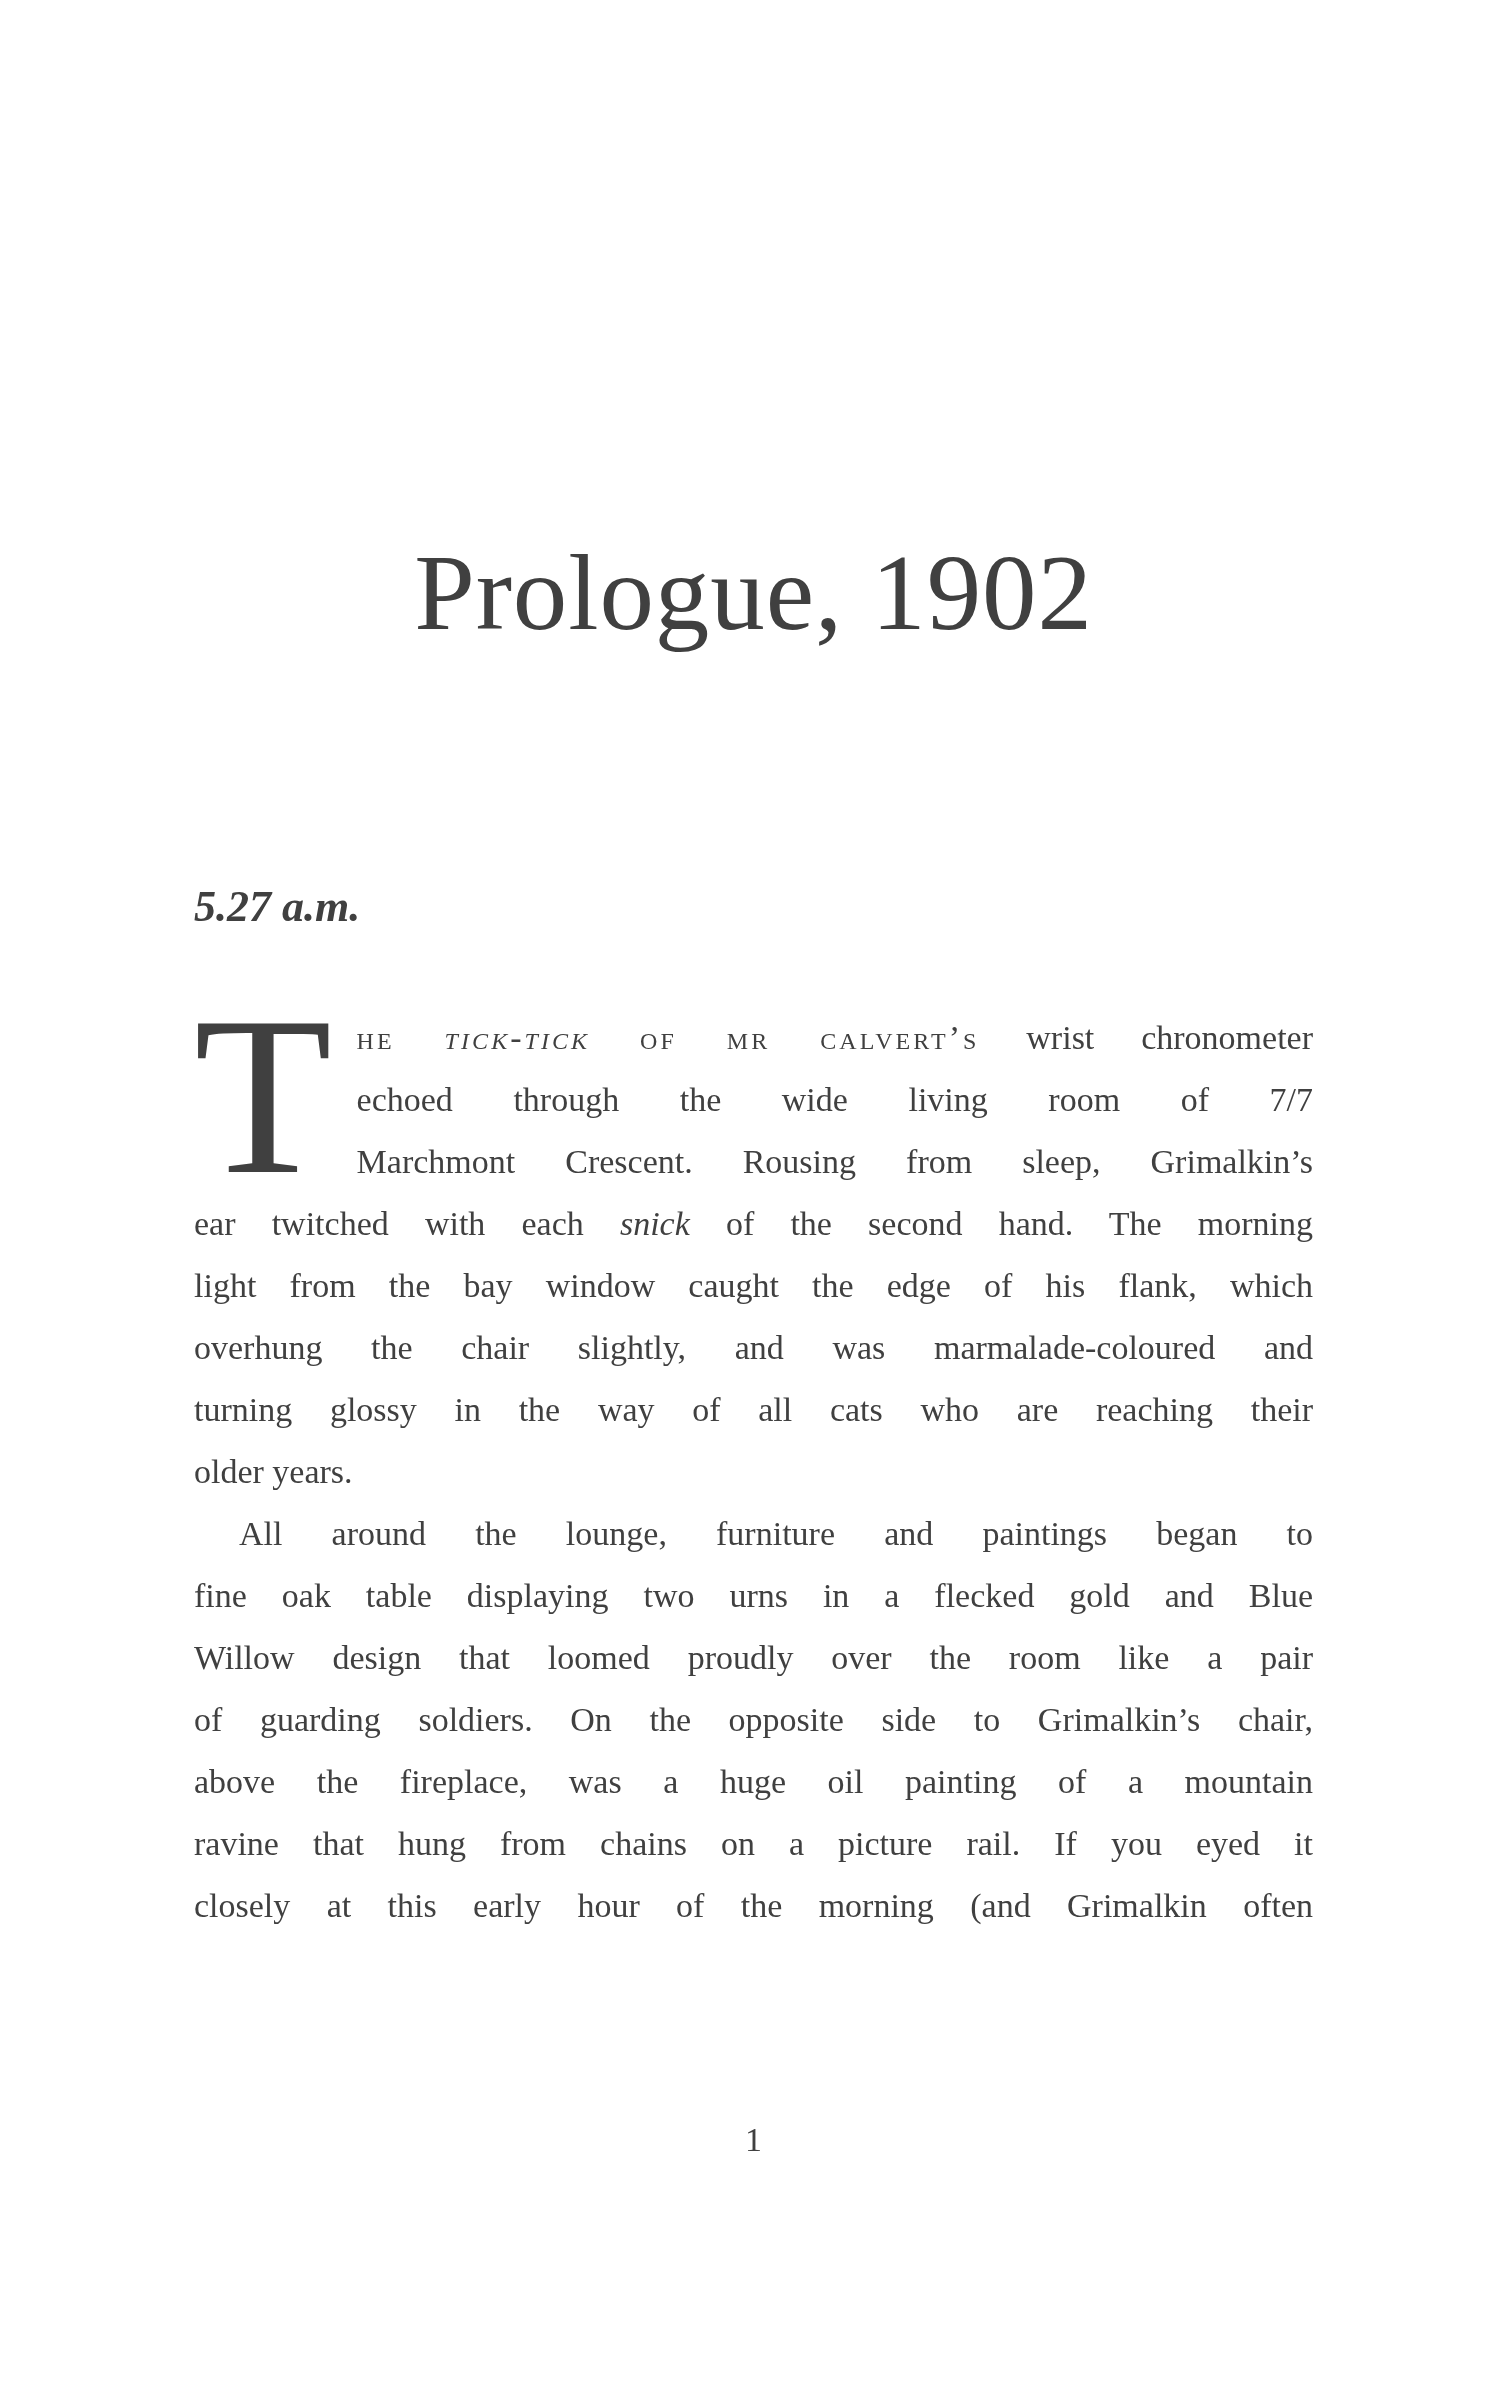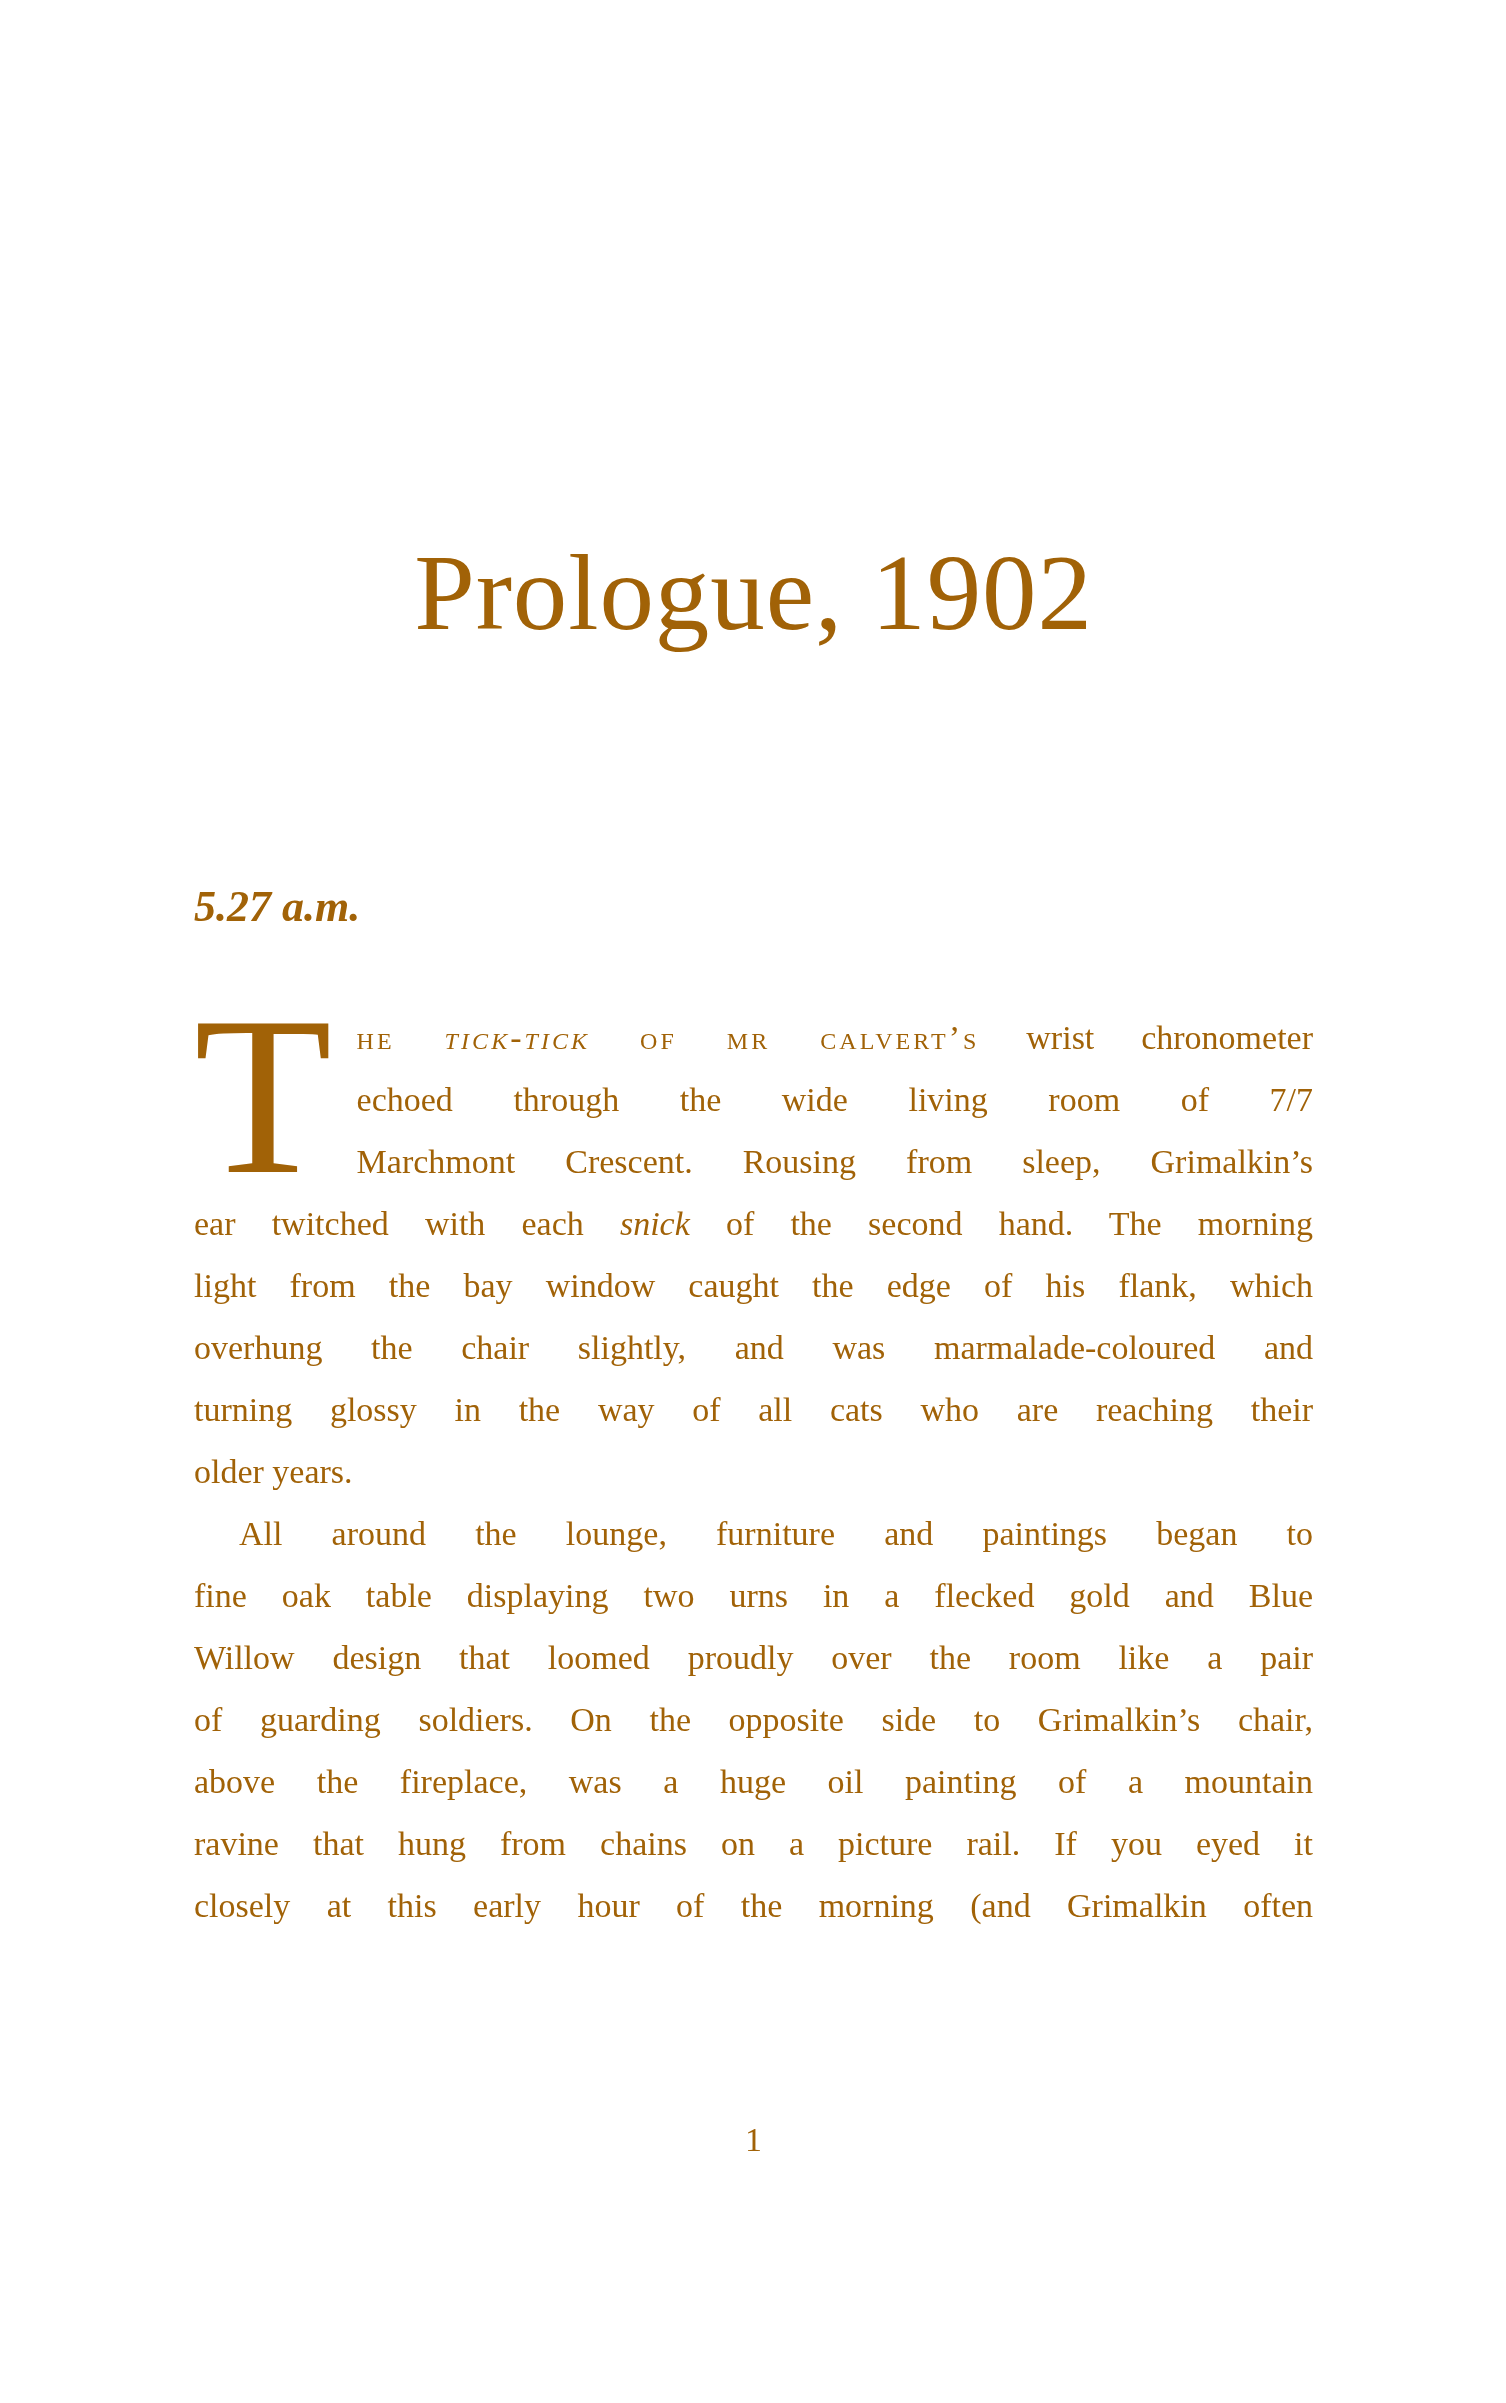--- a/index.html
+++ b/index.html
@@ -5,21 +5,21 @@
   html, body {
     margin: 0;
     padding: 0;
     background: #ffffff;
   }
   .page {
     position: relative;
     width: 1507px;
     height: 2403px;
     background: #ffffff;
-    color: #a16207;
+    color: #404040;
     font-family: "Liberation Serif", serif;
     overflow: hidden;
   }
   .chapter-title {
     margin: 538px 0 0 0;
     font-size: 109px;
     line-height: 1;
     font-weight: normal;
     text-align: center;
     letter-spacing: 0.9px;

